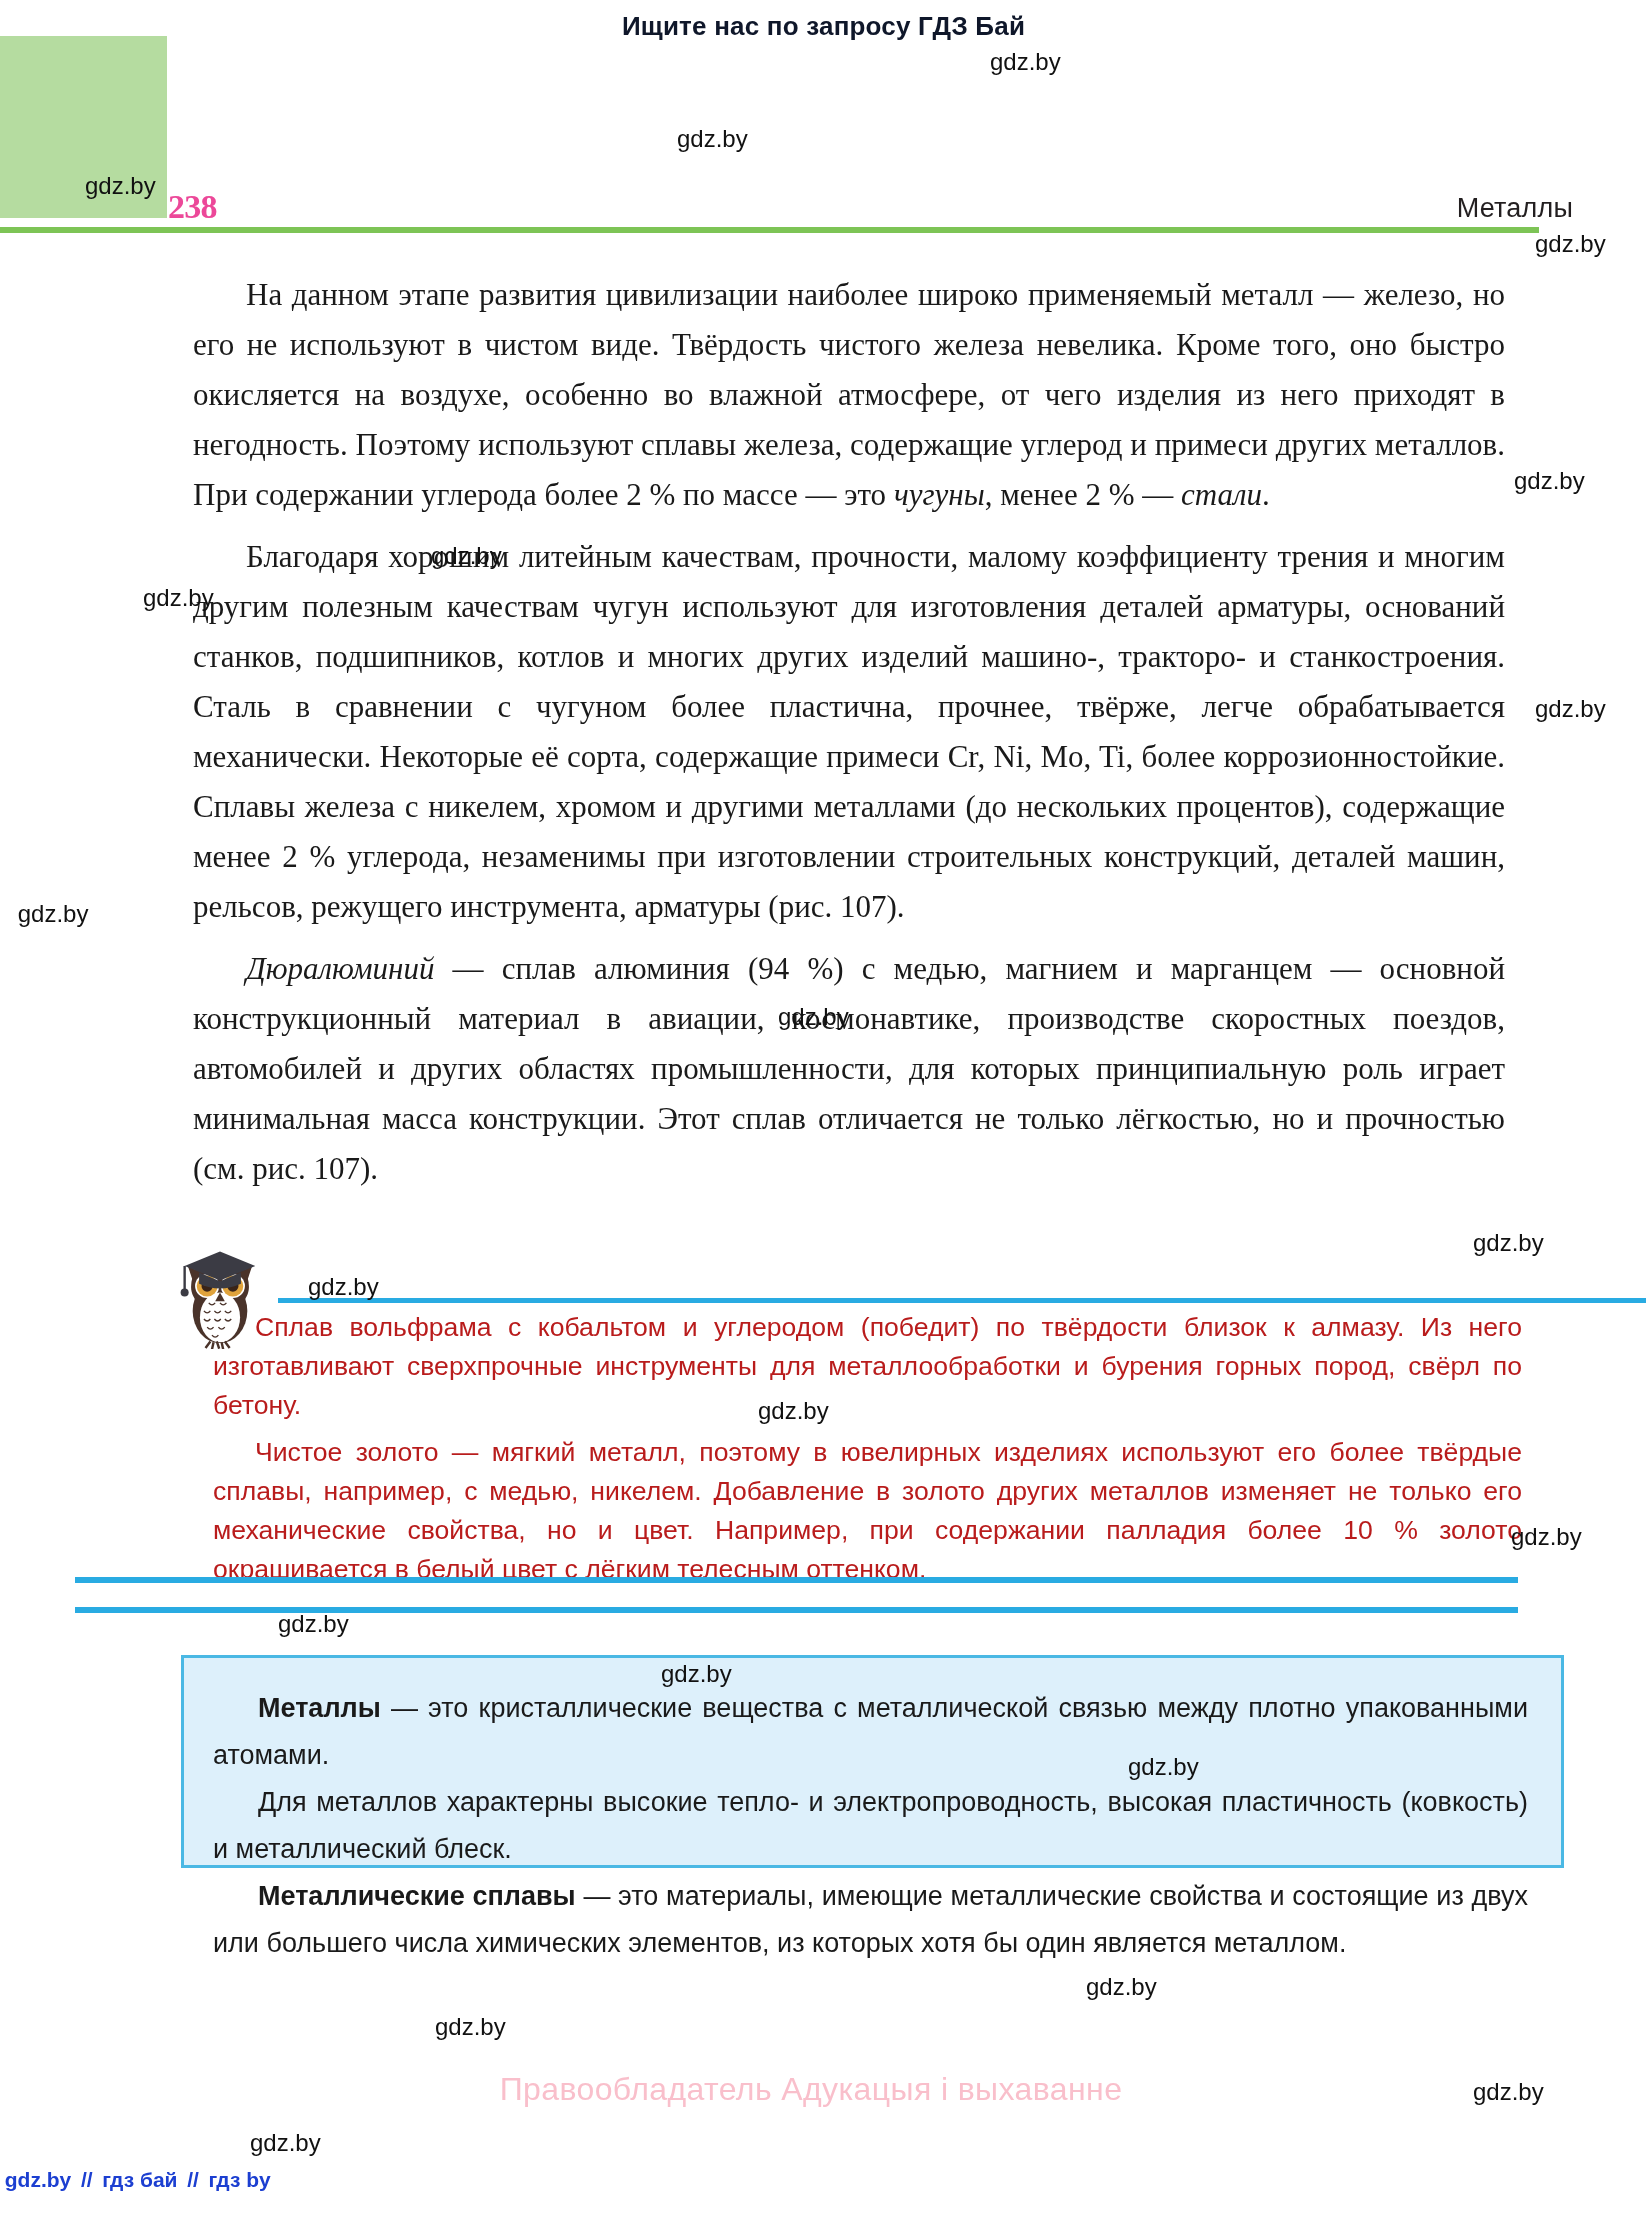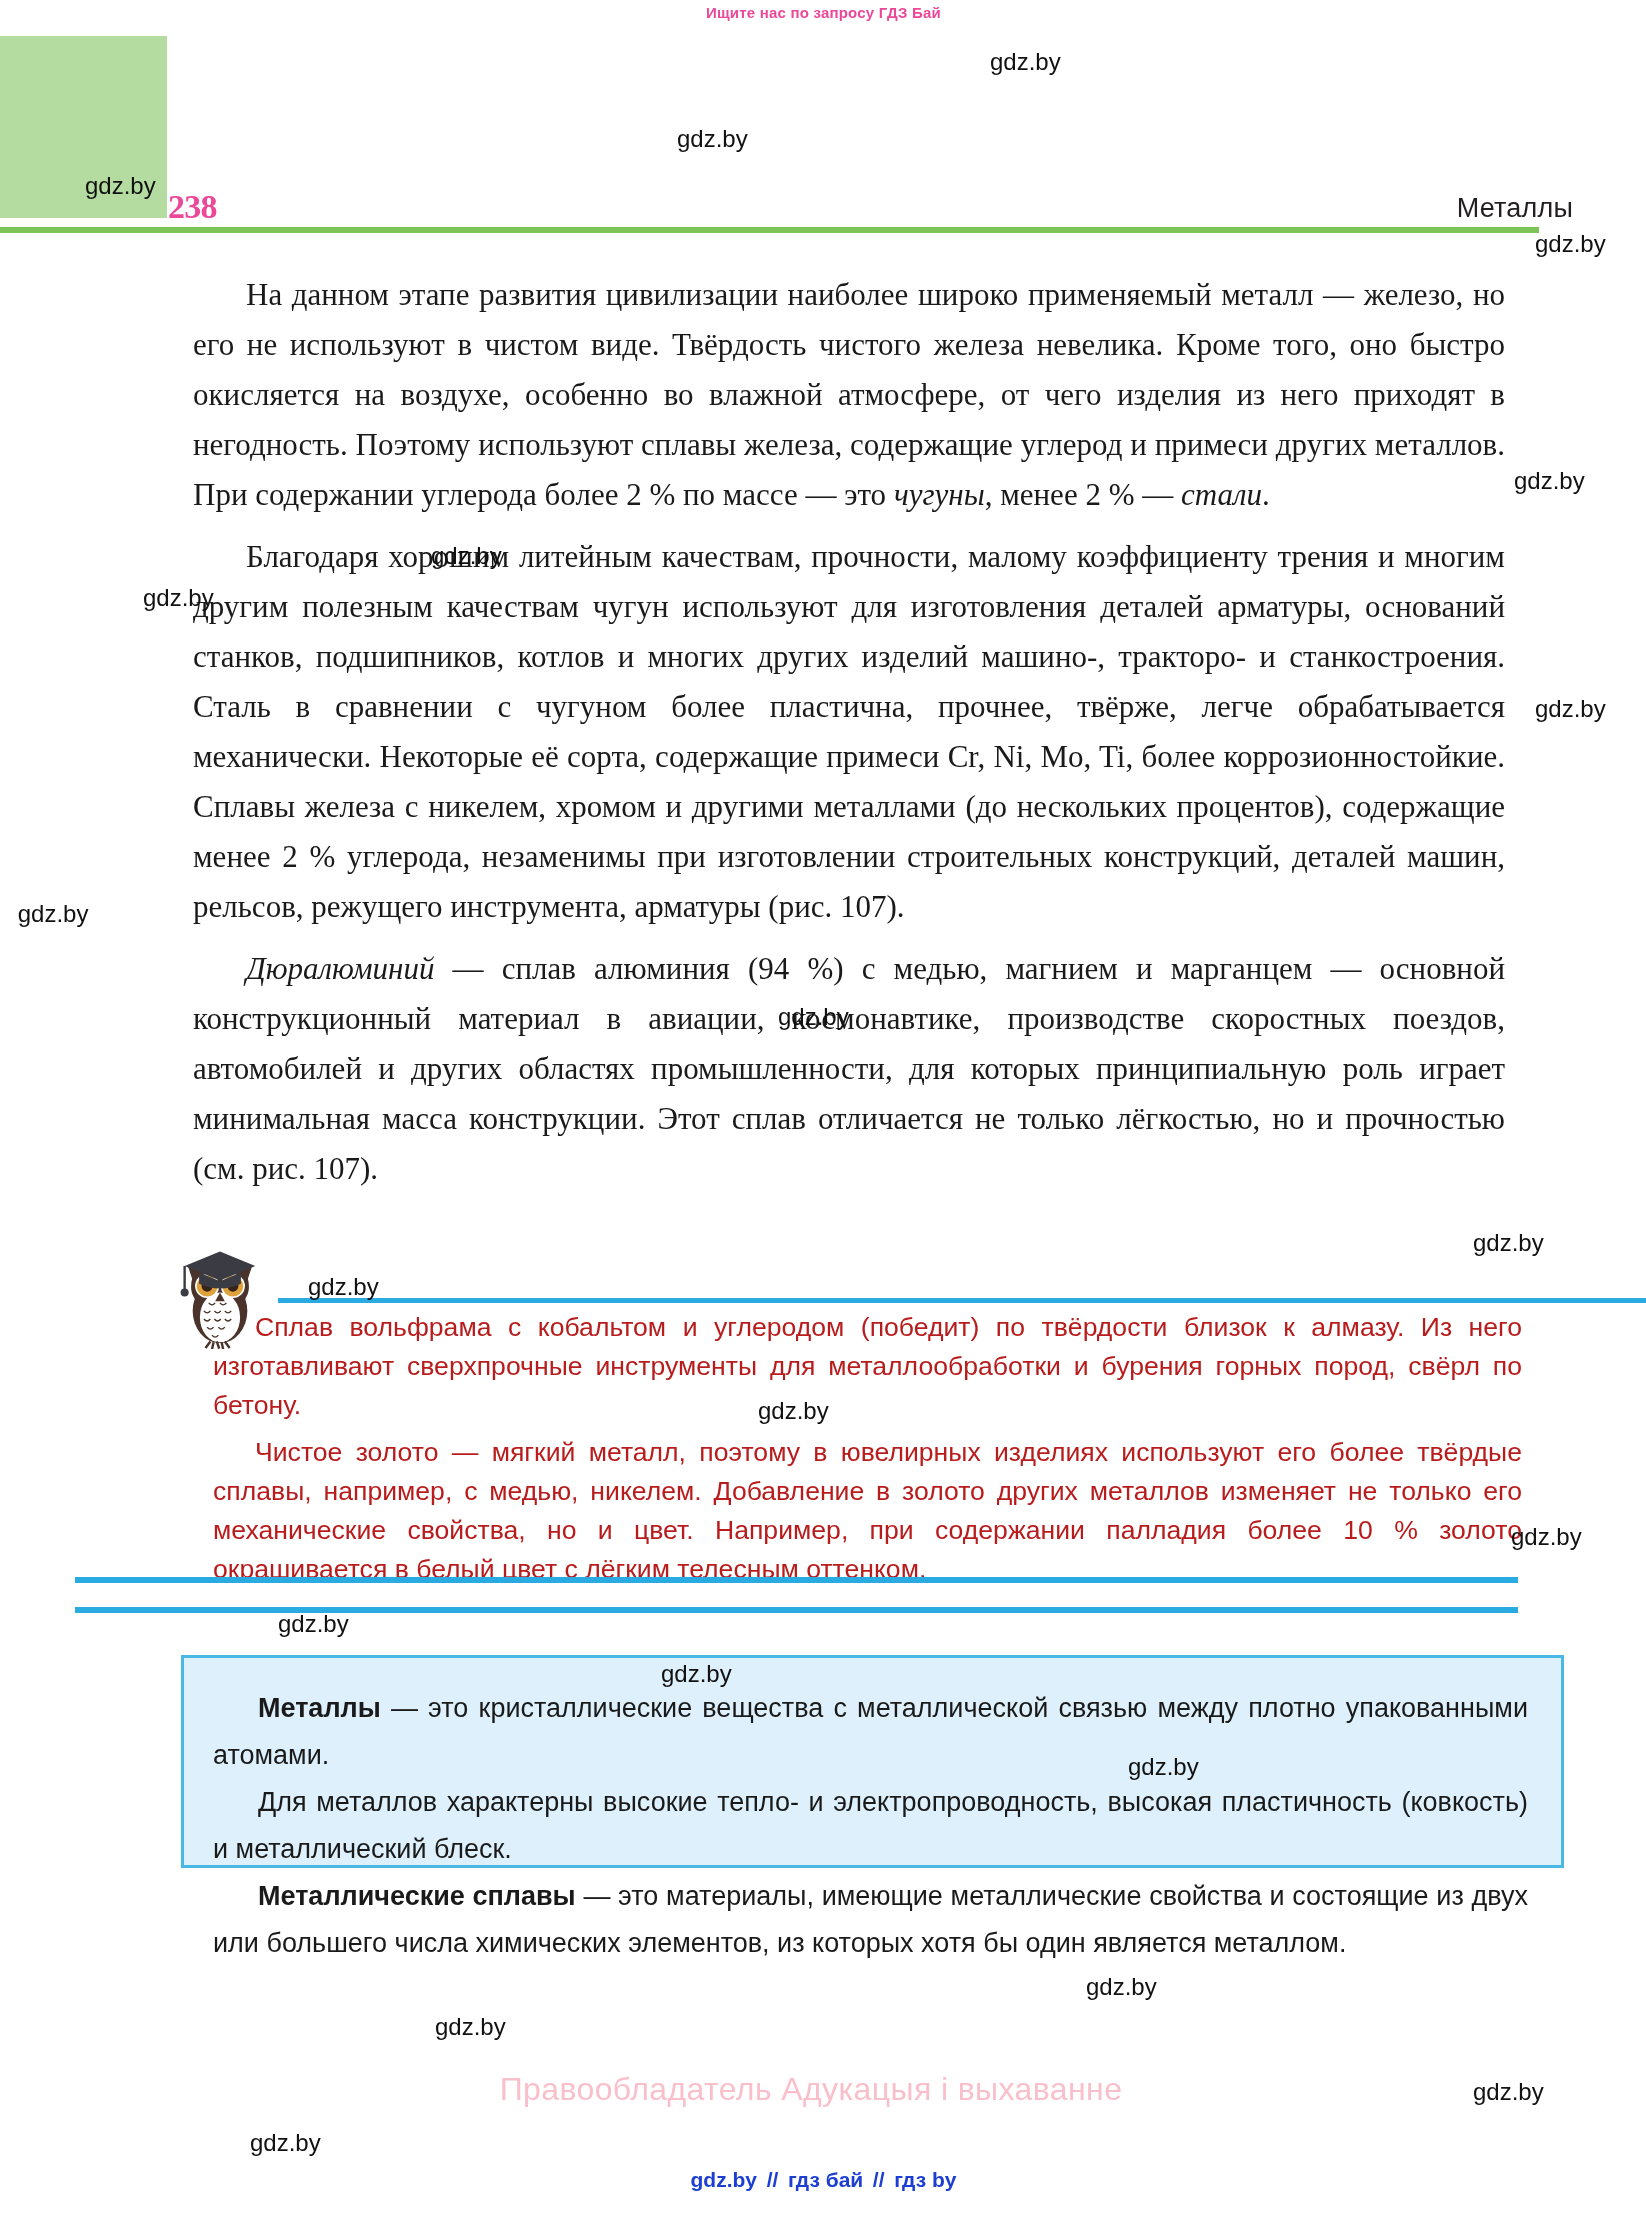--- a/index.html
+++ b/index.html
@@ -8,25 +8,25 @@
     background:#ffffff;
     font-family:"Liberation Serif", serif;
     position:relative;
     overflow:hidden;
     -webkit-font-smoothing:antialiased;
   }
   .page{position:absolute;inset:0;}
 
   
   #promo-banner{
-    position:absolute;left:0;top:4px;width:1647px;
+    position:absolute;left:0;top:11px;width:1647px;
     text-align:center;
     font-family:"Liberation Sans", sans-serif;
-    font-size:15px;font-weight:700;
-    color:#ec4899;
+    font-size:26px;font-weight:700;
+    color:#0f172a;
     letter-spacing:0.2px;
     white-space:nowrap;
   }
 
   
   #green-block{
     position:absolute;left:0;top:36px;width:167px;height:182px;
     background:#b5dca0;
   }
 
@@ -112,21 +112,21 @@
   #copyright{
     position:absolute;left:0;top:2071px;width:1622px;
     text-align:center;
     font-family:"Liberation Sans", sans-serif;
     font-size:32px;color:#f9bfcb;
     letter-spacing:0.4px;
     white-space:nowrap;
   }
   #footer-links{
     position:absolute;left:0;top:2168px;width:1647px;
-    text-align:center;
+    text-align:left;
     font-family:"Liberation Sans", sans-serif;
     font-size:21px;font-weight:700;color:#1c3fd1;
     white-space:nowrap;
   }
   #footer-links span{margin:0 4.8px;}
 
   
   .wm{
     position:absolute;
     font-family:"Liberation Sans", sans-serif;

